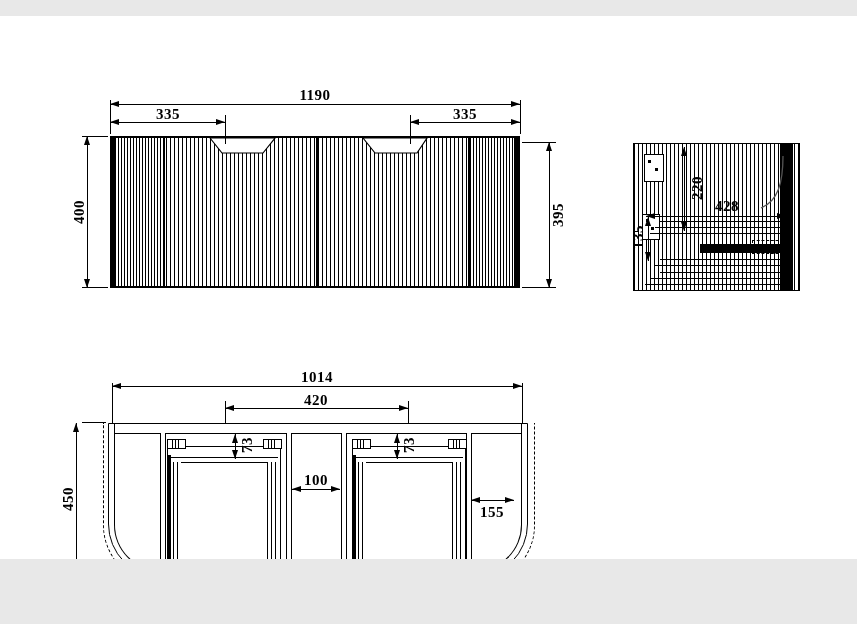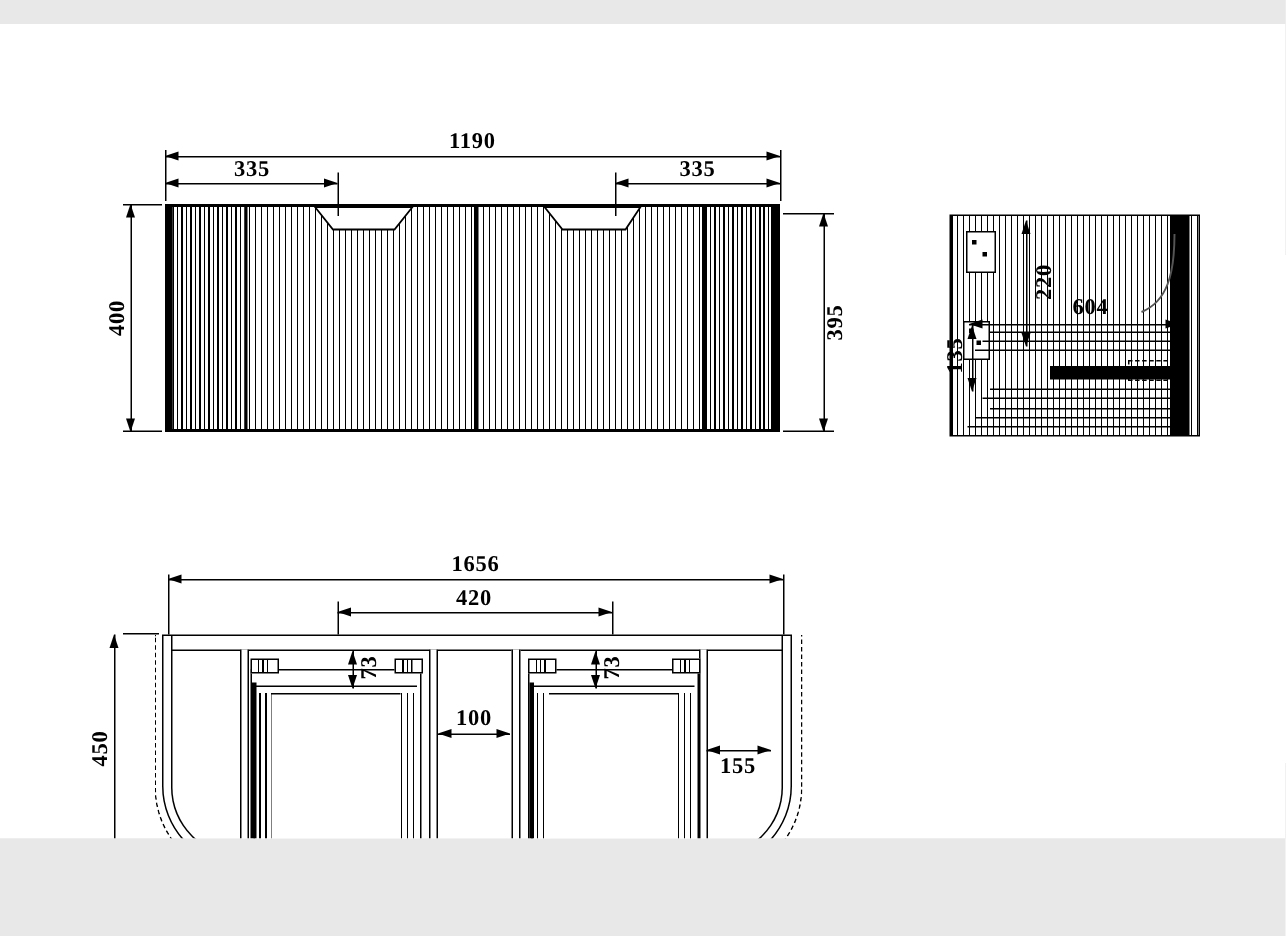--- a/index.html
+++ b/index.html
@@ -112,21 +112,21 @@
     </svg>
 
     <div class="vline" style="left:684px;top:131px;height:84px;"></div>
     <div class="ar u" style="left:681px;top:131px;"></div>
     <div class="ar d" style="left:681px;top:206px;"></div>
     <div class="lbl rot" style="left:697px;top:172px;">220</div>
 
     <div class="hline" style="left:646px;top:200px;width:140px;"></div>
     <div class="ar l" style="left:646px;top:197px;"></div>
     <div class="ar r" style="left:777px;top:197px;"></div>
-    <div class="lbl" style="left:727px;top:190px;">604</div>
+    <div class="lbl" style="left:727px;top:190px;">428</div>
 
     <div class="vline" style="left:648px;top:200px;height:45px;"></div>
     <div class="ar u" style="left:645px;top:201px;"></div>
     <div class="ar d" style="left:645px;top:236px;"></div>
     <div class="lbl rot" style="left:638px;top:221px;">135</div>
   </div>
 
   <div>
 
     <div style="position:absolute;left:103px;top:407px;width:430px;height:161px;
@@ -189,21 +189,21 @@
       </div>
     <div class="clip" style="left:424px;top:546px;">
         <div class="bar"></div>
       </div>
 
     <div class="vline" style="left:112px;top:367px;height:40px;"></div>
     <div class="vline" style="left:522px;top:367px;height:40px;"></div>
     <div class="hline" style="left:112px;top:370px;width:410px;"></div>
     <div class="ar l" style="left:112px;top:367px;"></div>
     <div class="ar r" style="left:513px;top:367px;"></div>
-    <div class="lbl" style="left:317px;top:361px;">1656</div>
+    <div class="lbl" style="left:317px;top:361px;">1014</div>
 
     <div class="vline" style="left:225px;top:385px;height:22px;"></div>
     <div class="vline" style="left:408px;top:385px;height:22px;"></div>
     <div class="hline" style="left:225px;top:392px;width:183px;"></div>
     <div class="ar l" style="left:225px;top:389px;"></div>
     <div class="ar r" style="left:399px;top:389px;"></div>
     <div class="lbl" style="left:316px;top:384px;">420</div>
 
     <div class="hline" style="left:82px;top:406px;width:24px;"></div>
     <div class="hline" style="left:82px;top:560px;width:48px;"></div>

